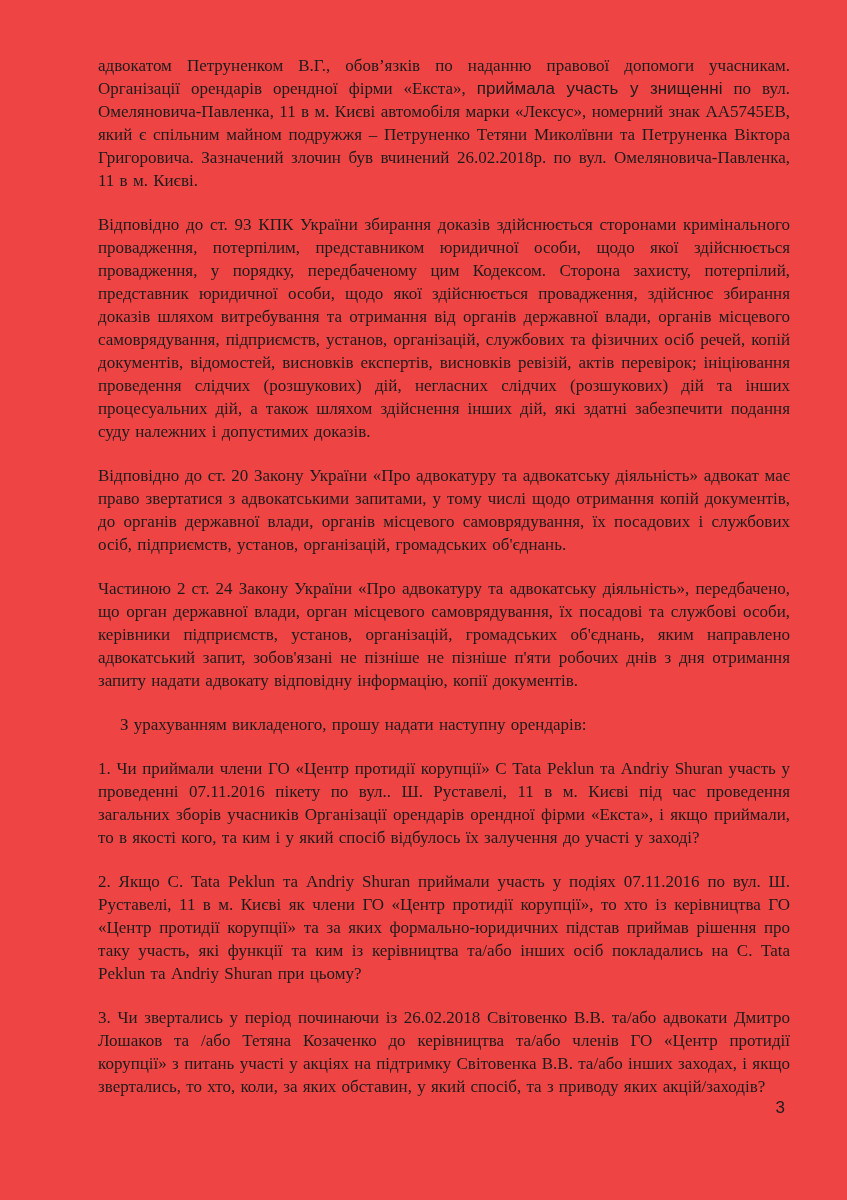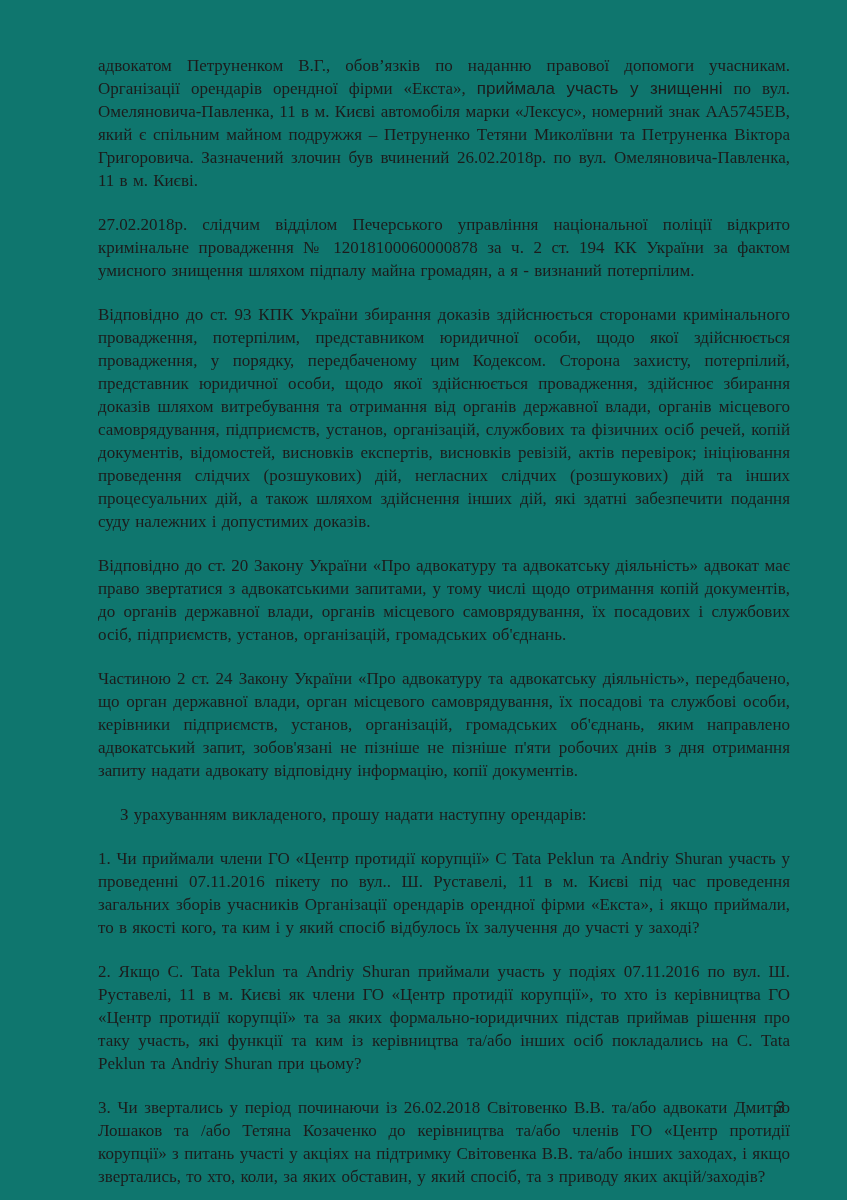--- a/index.html
+++ b/index.html
@@ -4,21 +4,21 @@
 <style>
   html, body {
     margin: 0;
     padding: 0;
     background: #ffffff;
   }
   .page {
     position: relative;
     width: 847px;
     height: 1200px;
-    background: #0f766e;
+    background: #ef4444;
     overflow: hidden;
     font-family: "Liberation Serif", serif;
     color: #1c1c1c;
   }
   .doc {
     position: absolute;
     left: 98px;
     top: 54px;
     width: 692px;
   }
@@ -49,21 +49,20 @@
 
 <div class="page">
   <div class="doc">
 
     <p>
       <span>адвокатом Петруненком В.Г., обов’язків по наданню правової допомоги учасникам. Організації орендарів орендної фірми «Екста», </span>
       <span class="sans">приймала участь у знищенні</span>
       <span> по вул. Омеляновича-Павленка, 11 в м. Києві автомобіля марки «Лексус», номерний знак АА5745ЕВ, який є спільним майном подружжя – Петруненко Тетяни Миколївни та Петруненка Віктора Григоровича. Зазначений злочин був вчинений 26.02.2018р. по вул. Омеляновича-Павленка, 11 в м. Києві.</span>
     </p>
 
-    <p>27.02.2018р. слідчим відділом Печерського управління національної поліції відкрито кримінальне провадження № 12018100060000878 за ч. 2 ст. 194 КК України за фактом умисного знищення шляхом підпалу майна громадян, а я - визнаний потерпілим.</p>
 
     <p>Відповідно до ст. 93 КПК України збирання доказів здійснюється сторонами кримінального провадження, потерпілим, представником юридичної особи, щодо якої здійснюється провадження, у порядку, передбаченому цим Кодексом. Сторона захисту, потерпілий, представник юридичної особи, щодо якої здійснюється провадження, здійснює збирання доказів шляхом витребування та отримання від органів державної влади, органів місцевого самоврядування, підприємств, установ, організацій, службових та фізичних осіб речей, копій документів, відомостей, висновків експертів, висновків ревізій, актів перевірок; ініціювання проведення слідчих (розшукових) дій, негласних слідчих (розшукових) дій та інших процесуальних дій, а також шляхом здійснення інших дій, які здатні забезпечити подання суду належних і допустимих доказів.</p>
 
     <p>Відповідно до ст. 20 Закону України «Про адвокатуру та адвокатську діяльність» адвокат має право звертатися з адвокатськими запитами, у тому числі щодо отримання копій документів, до органів державної влади, органів місцевого самоврядування, їх посадових і службових осіб, підприємств, установ, організацій, громадських об'єднань.</p>
 
     <p>Частиною 2 ст. 24 Закону України «Про адвокатуру та адвокатську діяльність», передбачено, що орган державної влади, орган місцевого самоврядування, їх посадові та службові особи, керівники підприємств, установ, організацій, громадських об'єднань, яким направлено адвокатський запит, зобов'язані не пізніше не пізніше п'яти робочих днів з дня отримання запиту надати адвокату відповідну інформацію, копії документів.</p>
 
     <p class="intro">З урахуванням викладеного, прошу надати наступну орендарів:</p>
 
     <p>1. Чи приймали члени ГО «Центр протидії корупції» С Tata Peklun та Andriy Shuran участь у проведенні 07.11.2016 пікету по вул.. Ш. Руставелі, 11 в м. Києві під час проведення загальних зборів учасників Організації орендарів орендної фірми «Екста», і якщо приймали, то в якості кого, та ким і у який спосіб відбулось їх залучення до участі у заході?</p>

